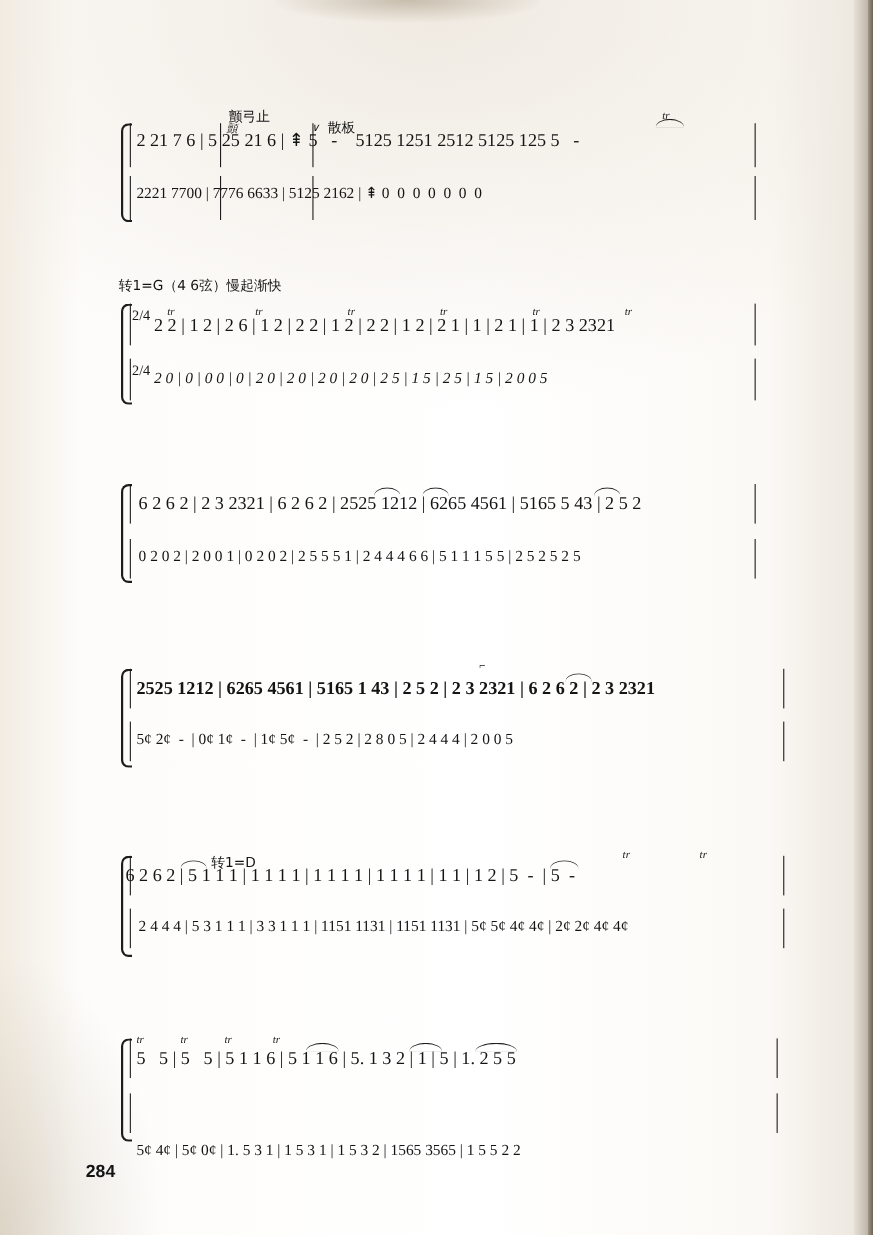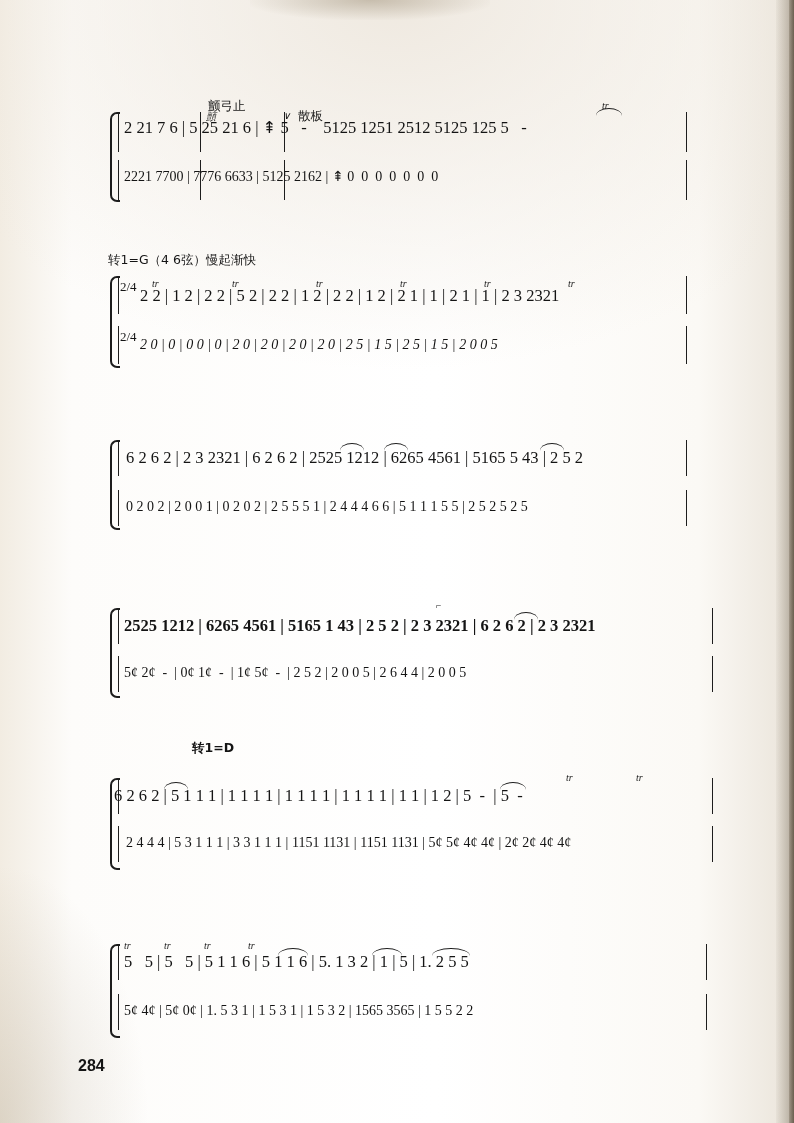--- a/index.html
+++ b/index.html
@@ -175,21 +175,21 @@
       <span>2/4</span>
     </div>
 
     <div class="orn" style="left:152px; top:278px;">tr</div>
     <div class="orn" style="left:232px; top:278px;">tr</div>
     <div class="orn" style="left:316px; top:278px;">tr</div>
     <div class="orn" style="left:400px; top:278px;">tr</div>
     <div class="orn" style="left:484px; top:278px;">tr</div>
     <div class="orn" style="left:568px; top:278px;">tr</div>
 
-    <div class="row" style="left:140px; top:288px;">2 2 | 1 2 | 2 2 | 5 2 | 2 2 | 1 2 | 2 2 | 1 2 | 2 1 | 1 | 2 1 | 1 | 2 3 2321</div>
+    <div class="row" style="left:140px; top:288px;">2 2 | 1 2 | 2 6 | 1 2 | 2 2 | 1 2 | 2 2 | 1 2 | 2 1 | 1 | 2 1 | 1 | 2 3 2321</div>
     <div class="row small" style="left:140px; top:338px;font-style:italic;">2 0 | 0 | 0 0 | 0 | 2 0 | 2 0 | 2 0 | 2 0 | 2 5 | 1 5 | 2 5 | 1 5 | 2 0 0 5</div>
   </div>
 
   <div class="sys">
     <div class="brace" style="left:110px; top:440px; height:86px;"></div>
     <div class="barline" style="left:118px; top:440px; height:36px;"></div>
     <div class="barline" style="left:118px; top:490px; height:36px;"></div>
     <div class="barline" style="left:686px; top:440px; height:36px;"></div>
     <div class="barline" style="left:686px; top:490px; height:36px;"></div>
 
@@ -205,25 +205,25 @@
     <div class="brace" style="left:110px; top:608px; height:86px;"></div>
     <div class="barline" style="left:118px; top:608px; height:36px;"></div>
     <div class="barline" style="left:118px; top:656px; height:36px;"></div>
     <div class="barline" style="left:712px; top:608px; height:36px;"></div>
     <div class="barline" style="left:712px; top:656px; height:36px;"></div>
 
     <div class="orn" style="left:435px; top:600px;">⌐</div>
     <div class="slur" style="left:514px; top:612px; width:24px;"></div>
 
     <div class="row" style="left:124px; top:618px;font-weight:bold;">2525 1212 | 6265 4561 | 5165 1 43 | 2 5 2 | 2 3 2321 | 6 2 6 2 | 2 3 2321</div>
-    <div class="row small" style="left:124px; top:666px;">5¢ 2¢  -  | 0¢ 1¢  -  | 1¢ 5¢  -  | 2 5 2 | 2 0 0 5 | 2 6 4 4 | 2 0 0 5</div>
-  </div>
-
-  <div class="sys">
-    <div class="cjk" style="left:192px; top:740px;font-weight:bold;">转1=D</div>
+    <div class="row small" style="left:124px; top:666px;">5¢ 2¢  -  | 0¢ 1¢  -  | 1¢ 5¢  -  | 2 5 2 | 2 8 0 5 | 2 4 4 4 | 2 0 0 5</div>
+  </div>
+
+  <div class="sys">
+    <div class="cjk" style="left:192px; top:776px;">转1=D</div>
 
     <div class="brace" style="left:110px; top:778px; height:88px;"></div>
     <div class="barline" style="left:118px; top:778px; height:36px;"></div>
     <div class="barline" style="left:118px; top:826px; height:36px;"></div>
     <div class="barline" style="left:712px; top:778px; height:36px;"></div>
     <div class="barline" style="left:712px; top:826px; height:36px;"></div>
 
     <div class="slur" style="left:164px; top:782px; width:24px;"></div>
     <div class="slur" style="left:500px; top:782px; width:26px;"></div>
     <div class="orn" style="left:566px; top:772px;">tr</div>
@@ -242,17 +242,17 @@
 
     <div class="orn" style="left:124px; top:940px;">tr</div>
     <div class="orn" style="left:164px; top:940px;">tr</div>
     <div class="orn" style="left:204px; top:940px;">tr</div>
     <div class="orn" style="left:248px; top:940px;">tr</div>
     <div class="slur" style="left:278px; top:948px; width:30px;"></div>
     <div class="slur" style="left:372px; top:948px; width:30px;"></div>
     <div class="slur" style="left:432px; top:948px; width:38px;"></div>
 
     <div class="row" style="left:124px; top:954px;">5   5 | 5   5 | 5 1 1 6 | 5 1 1 6 | 5. 1 3 2 | 1 | 5 | 1. 2 5 5</div>
-    <div class="row small" style="left:124px; top:1004px;">5¢ 4¢ | 5¢ 0¢ | 1. 5 3 1 | 1 5 3 1 | 1 5 3 2 | 1565 3565 | 1 5 5 2 2</div>
+    <div class="row small" style="left:124px; top:1040px;">5¢ 4¢ | 5¢ 0¢ | 1. 5 3 1 | 1 5 3 1 | 1 5 3 2 | 1565 3565 | 1 5 5 2 2</div>
   </div>
 
   <div class="pageno">284</div>
 </div>
 
 </body></html>

